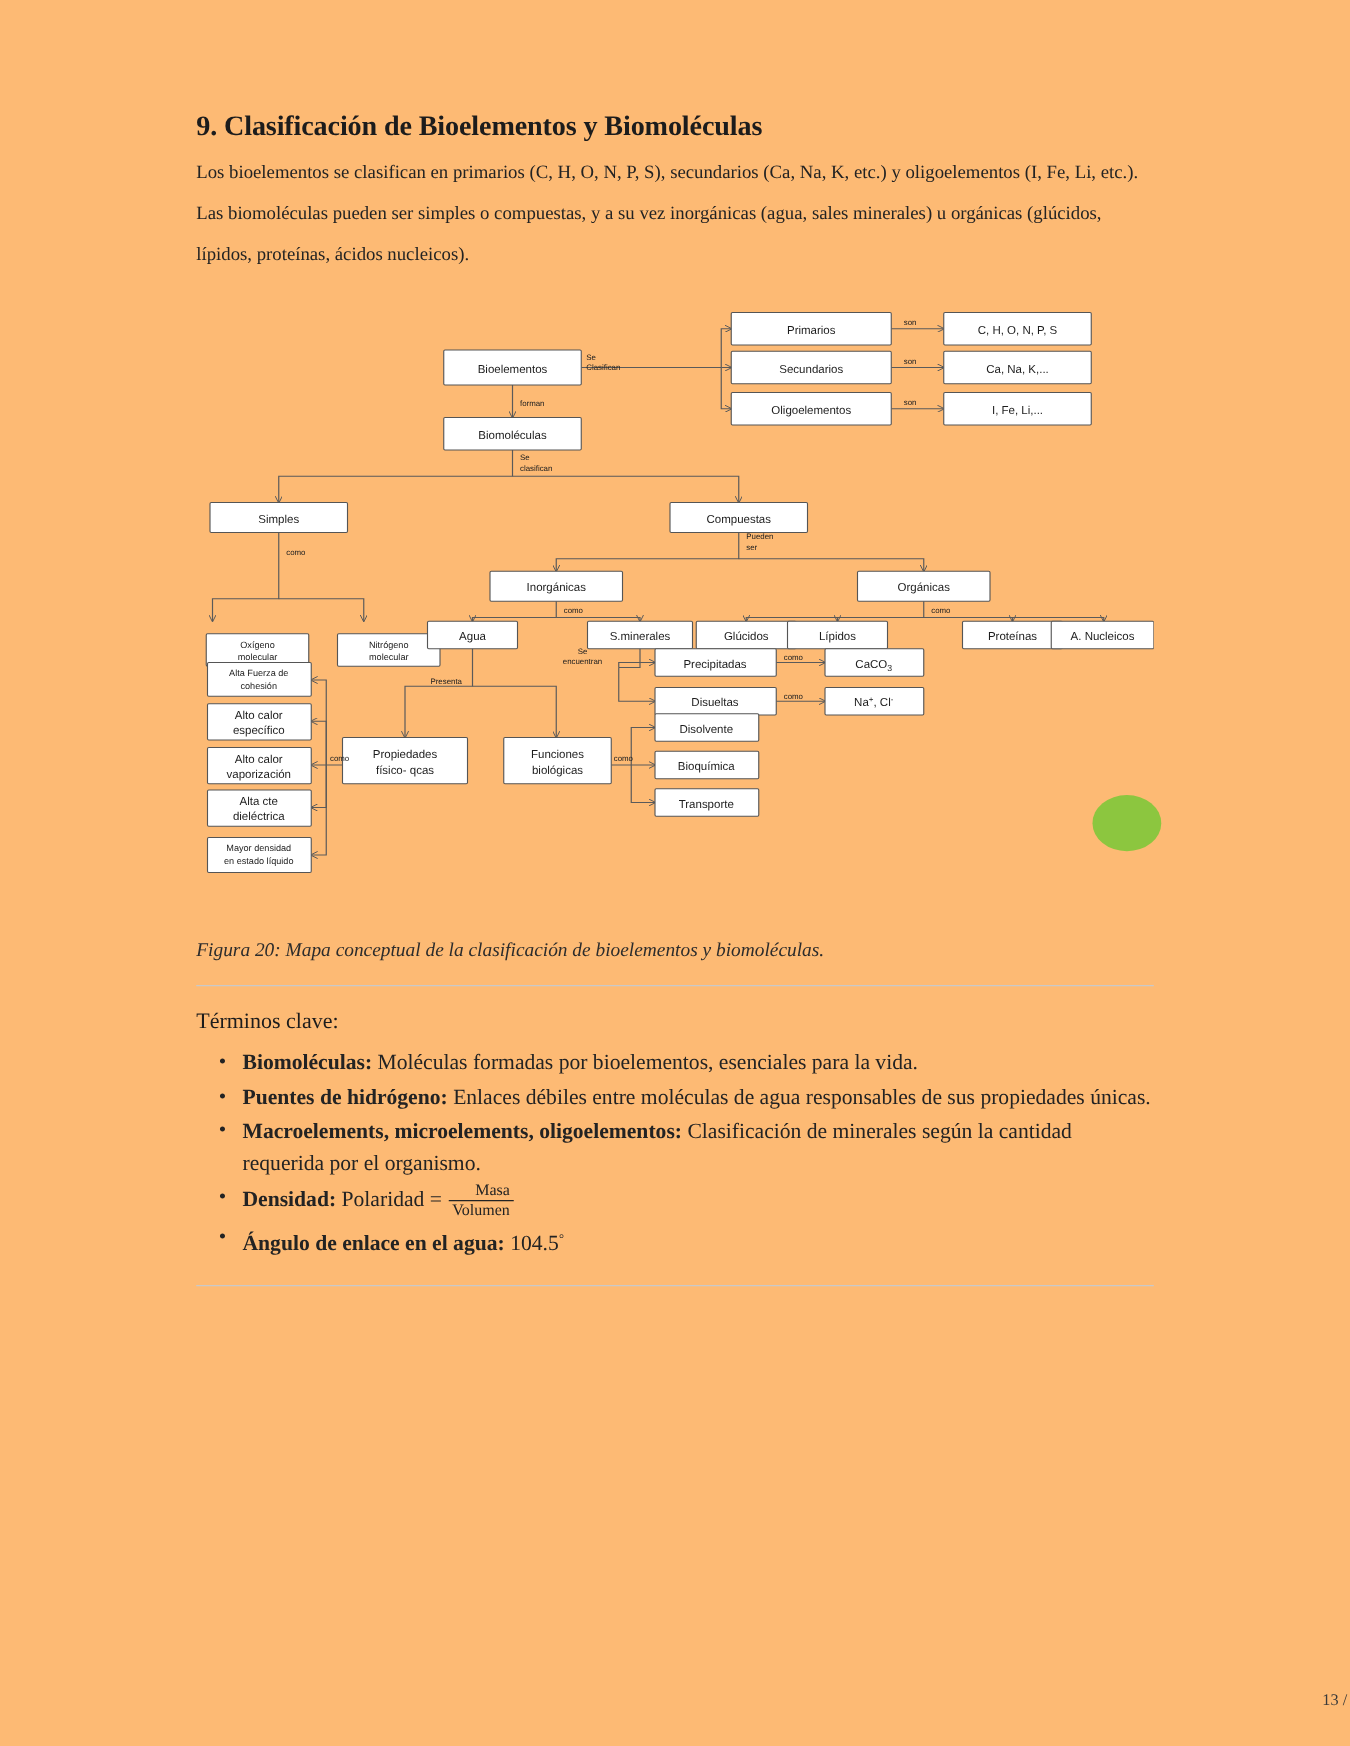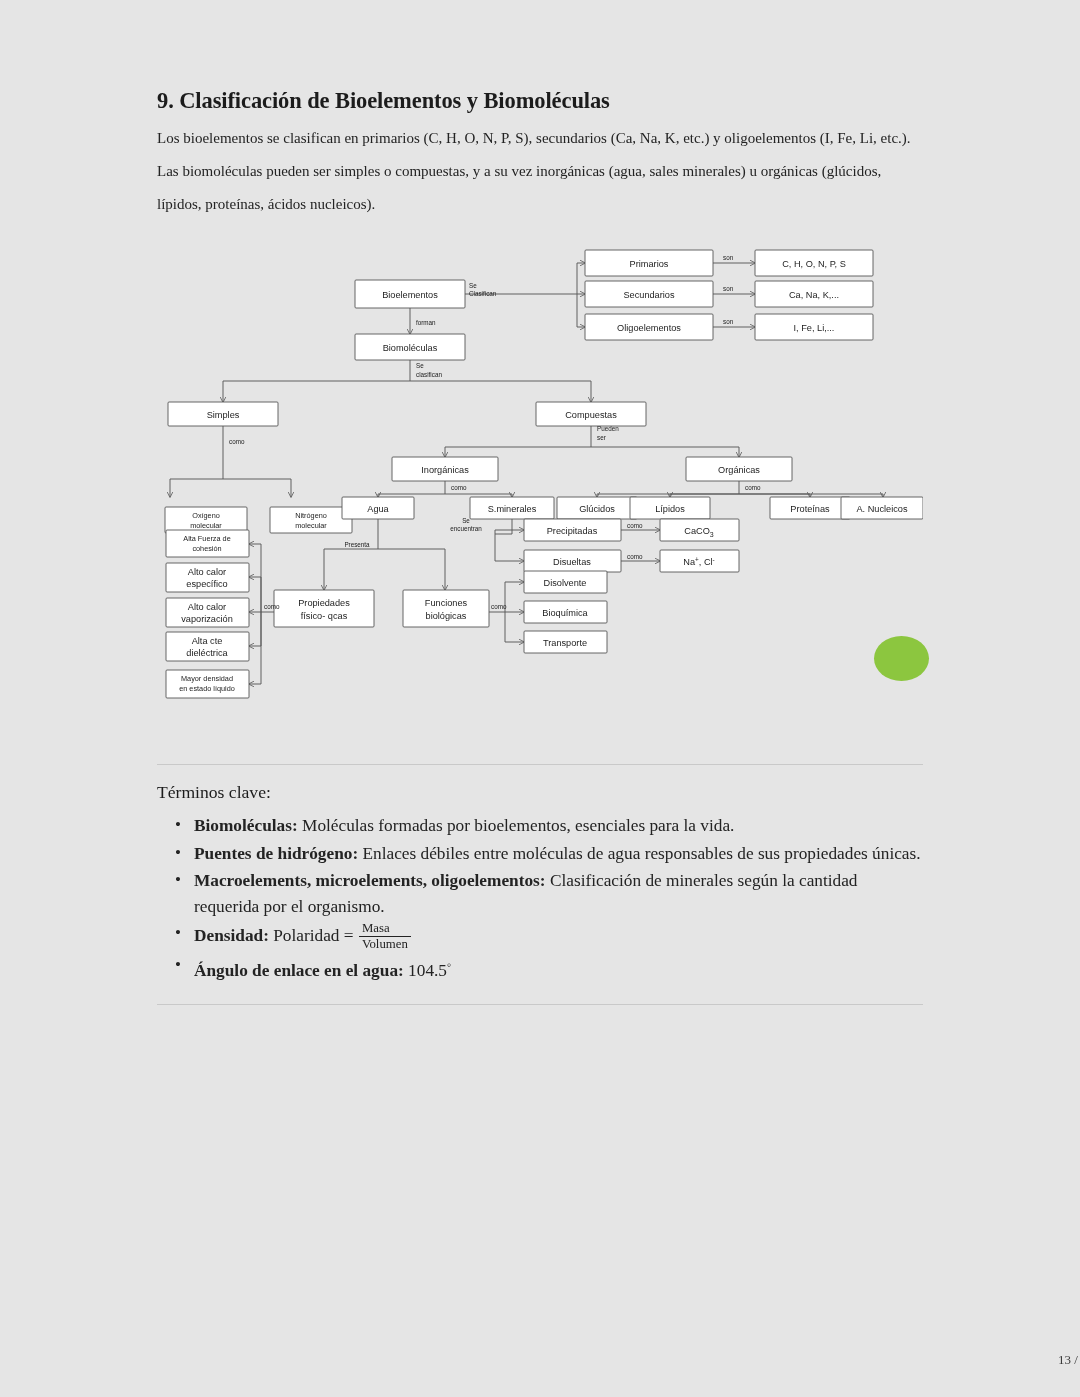--- a/index.html
+++ b/index.html
@@ -14,21 +14,21 @@
     position: relative;
     font-family: "Liberation Serif", "DejaVu Serif", serif;
     color: #232323;
     overflow: hidden;
   }
   .page {
     position: absolute;
     left: 0; top: 0;
     width: 1080px;
     height: 1397px;
-    background: #e5e5e5;
+    background: #fdba74;
   }
   .content {
     position: absolute;
     left: 157px;
     top: 88px;
     width: 766px;
   }
 
   h1.section-title {
     font-size: 22.5px;
@@ -107,21 +107,21 @@
   }
   .term { font-weight: bold; }
 
   
   .mathtext {
     font-family: "Liberation Serif", "DejaVu Serif", serif;
   }
   .frac {
     display: inline-block;
     vertical-align: -0.52em;
-    text-align: left;
+    text-align: right;
     font-size: 0.74em;
     line-height: 1.14;
     margin: 0 1px;
   }
   .frac .num { display: block; padding: 0 3px; }
   .frac .den { display: block; border-top: 1.1px solid #232323; padding: 0 3px; }
   .deg { font-size: 0.72em; vertical-align: super; }
 
   .footer-page {
     position: absolute;
@@ -351,20 +351,21 @@
         <text class="dg edge-label" x="334" y="375" text-anchor="start">como</text>
         <text class="dg edge-label" x="309" y="289" text-anchor="middle">Se</text>
         <text class="dg edge-label" x="309" y="297" text-anchor="middle">encuentran</text>
         <text class="dg edge-label" x="470" y="294">como</text>
         <text class="dg edge-label" x="470" y="325">como</text>
       </svg>
 
       <div class="blob"></div>
     </div>
 
+    <div class="figcaption">Figura 20: Mapa conceptual de la clasificación de bioelementos y biomoléculas.</div>
 
     <hr class="rule">
 
     <h2 class="sub-head">Términos clave:</h2>
 
     <ul class="bullets">
       <li><span class="term">Biomoléculas:</span> <span>Moléculas formadas por bioelementos, esenciales para la vida.</span></li>
       <li><span class="term">Puentes de hidrógeno:</span> <span>Enlaces débiles entre moléculas de agua responsables de sus propiedades únicas.</span></li>
       <li><span class="term">Macroelements, microelements, oligoelementos:</span> <span>Clasificación de minerales según la cantidad requerida por el organismo.</span></li>
     </ul>

